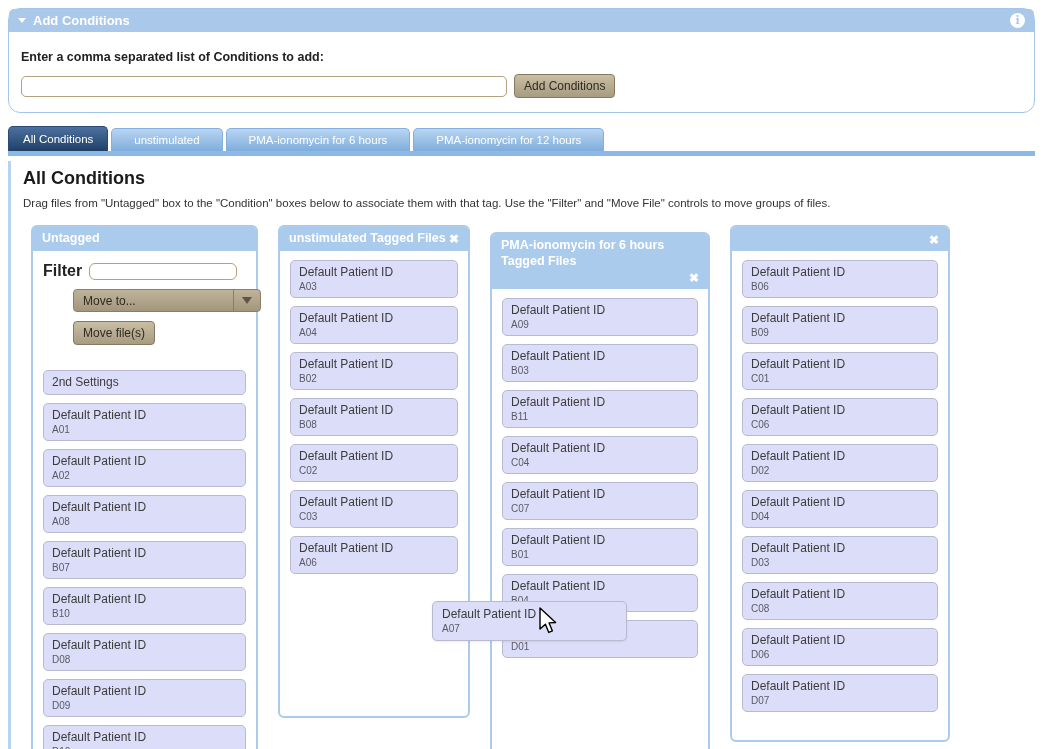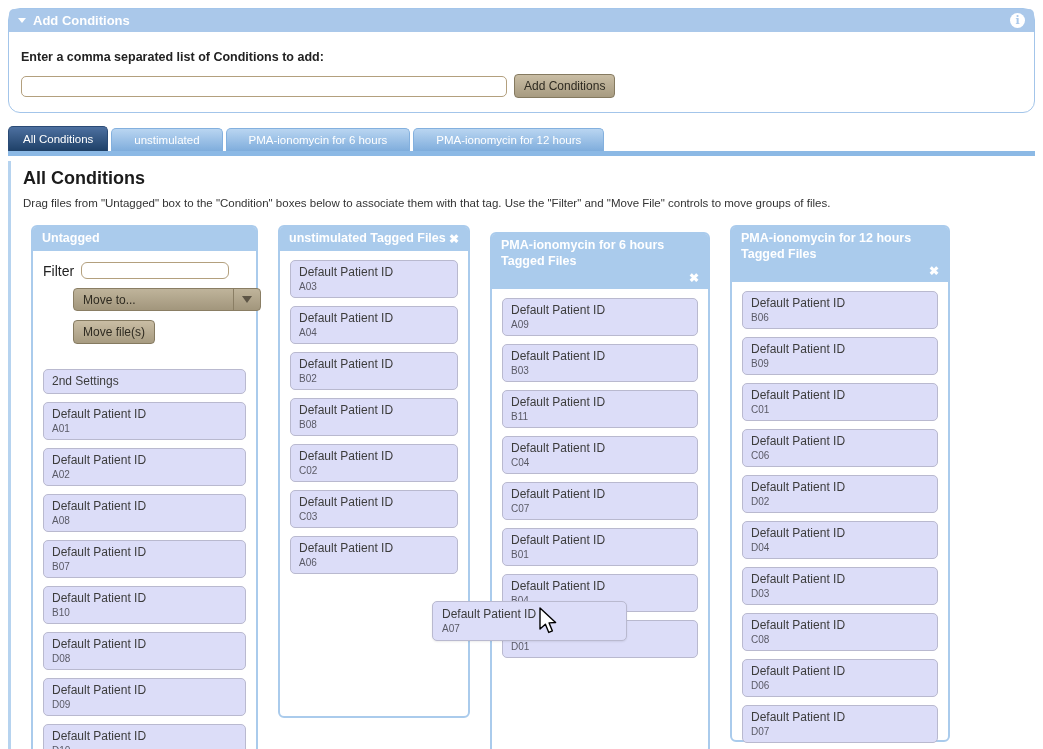--- a/index.html
+++ b/index.html
@@ -75,21 +75,21 @@
     padding:4px 9px; position:relative; border-radius:3px 3px 0 0;
   }
   .close-x { position:absolute; right:9px; color:#fff; font-size:12px; cursor:pointer; line-height:1; }
   .col-header.single { height:24px; }
   .col-header.single .close-x { top:6px; }
   .col-header.tall { padding-bottom:20px; }
   .col-header.tall .close-x { bottom:5px; }
 
   .col-body { padding:9px 2px; }
   .filter-row { display:flex; align-items:center; gap:7px; margin:2px 0 9px 8px; }
-  .filter-label { font-size:14px; color:#222; }
+  .filter-label { font-size:16px; color:#222;font-weight:bold; }
   .filter-input {
     width:148px; height:17px; border:1px solid #b3a07e; border-radius:6px;
     padding:1px 5px; font-size:11px; font-family:inherit; outline:none;
   }
   .move-select {
     margin:2px 0 9px 38px; width:188px; height:23px;
     background:linear-gradient(#bfb49b,#a2967c); border:1px solid #8a7e64; border-radius:4px;
     display:flex; align-items:center; font-size:12px; color:#2f2b21; cursor:pointer; position:relative;
   }
   .move-select-label { padding-left:9px; flex:1; }
@@ -284,21 +284,20 @@
             <div class="file-item">
               <div class="file-item-name">Default Patient ID</div>
               <div class="file-item-code">D01</div>
             </div>
           </div>
       </div>
     </div>
 
     <div class="col col-c4">
       <div class="col-header tall">
-        <span>PMA-ionomycin for 12 hours Tagged Files</span>
         <span class="close-x">✖</span>
       </div>
       <div class="col-body">
         <div class="items">
             <div class="file-item">
               <div class="file-item-name">Default Patient ID</div>
               <div class="file-item-code">B06</div>
             </div>
             <div class="file-item">
               <div class="file-item-name">Default Patient ID</div>

